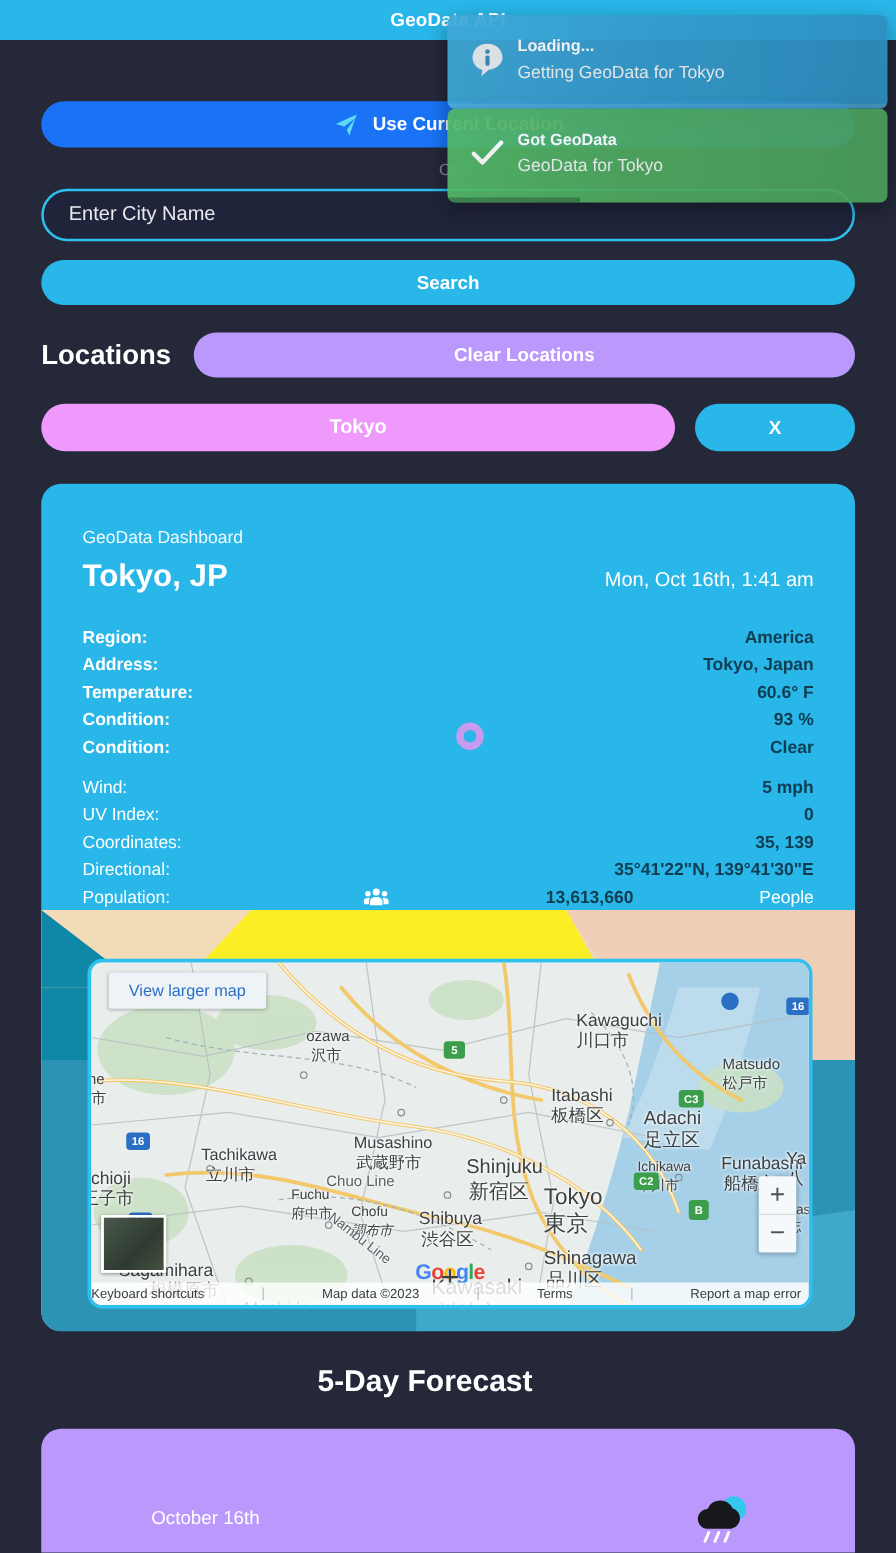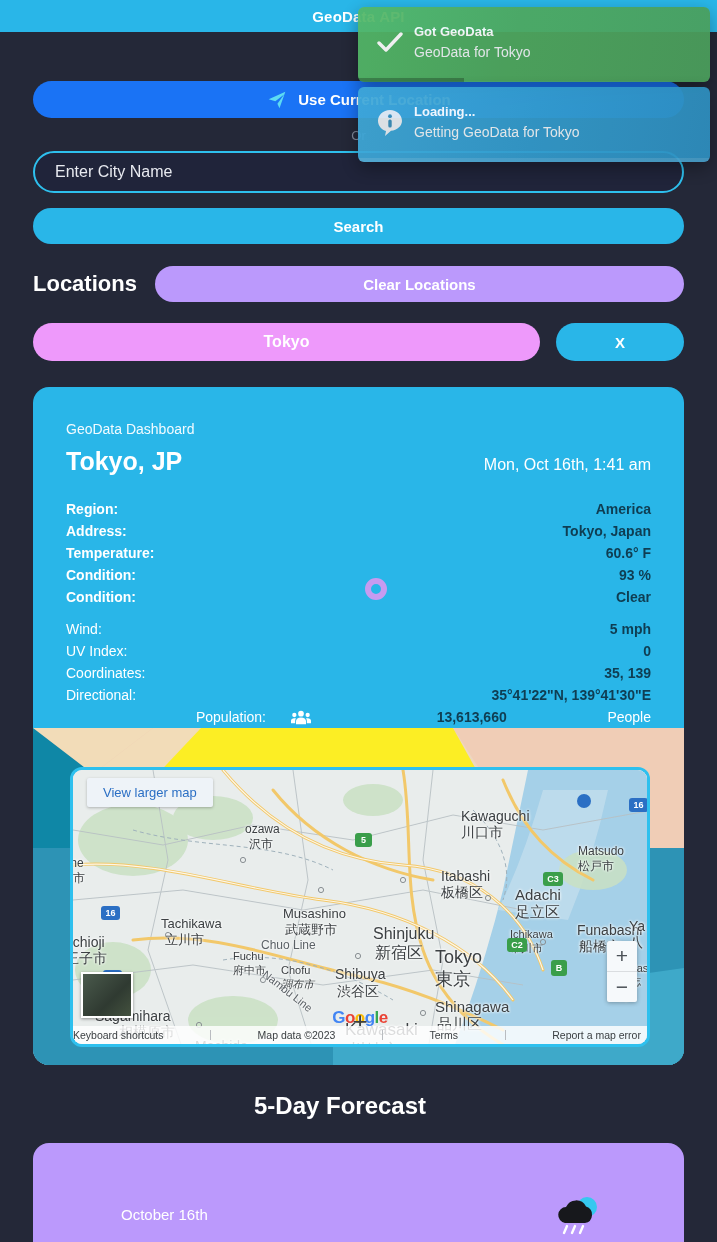--- a/index.html
+++ b/index.html
@@ -93,21 +93,21 @@
   .dash-inner { padding: 34px 33px 0 33px; position: relative; z-index: 2; }
   .dash-eyebrow { color: #f2fbff; font-size: 14px; }
   .dash-headrow { display: flex; align-items: baseline; justify-content: space-between; margin-top: 10px; }
   .dash-city { color: #ffffff; font-size: 25px; font-weight: bold; }
   .dash-time { color: #ffffff; font-size: 16px; }
 
   .dash-rows { margin-top: 22px; }
   .dash-row { display: flex; align-items: center; justify-content: space-between; height: 22px; }
   .dash-row .k { color: #ffffff; font-size: 14px; font-weight: bold; }
   .dash-row .v { color: #0f3d52; font-size: 14px; font-weight: bold; }
-  .dash-row.light .k { font-weight: normal; text-align: right; }
+  .dash-row.light .k { font-weight: normal; }
   .dash-row.light .v { color: #0f3d52; }
   .dash-row.pop { justify-content: flex-start; }
   .dash-row.pop .k { width: 200px; }
   .dash-row.pop .pop-icon { width: 70px; display: flex; justify-content: center; }
   .dash-row.pop .pop-num { flex: 1 1 auto; text-align: center; color: #0f3d52; font-size: 14px; font-weight: bold; }
   .dash-row.pop .pop-unit { color: #ffffff; font-size: 14px; }
   .gap-sm { height: 10px; }
 
   .spinner {
     position: absolute; left: 365px; top: 578px; width: 22px; height: 22px;
@@ -458,42 +458,42 @@
         <g stroke="#ffffff" stroke-width="2.4" stroke-linecap="round">
           <line x1="14" y1="33" x2="11" y2="40"></line>
           <line x1="22" y1="33" x2="19" y2="40"></line>
           <line x1="30" y1="33" x2="27" y2="40"></line>
         </g>
       </svg>
     </div>
   </div>
 
   <div class="toast-stack">
-    <div class="toast success">
-      <div class="toast-icon">
-        <svg width="26" height="22" viewBox="0 0 26 22">
-            <path d="M2 11 L9 18 L24 2" stroke="#ffffff" stroke-width="3.4" fill="none" stroke-linecap="round" stroke-linejoin="round"></path>
-          </svg>
-      </div>
-      <div class="toast-body">
-        <div class="toast-title">Got GeoData</div>
-        <div class="toast-msg">GeoData for Tokyo</div>
-      </div>
-      <div class="toast-progress"></div>
-    </div>
-
     <div class="toast info">
       <div class="toast-icon">
         <svg width="26" height="28" viewBox="0 0 26 28">
           <path d="M13 1 C6 1 1 6 1 12 C1 17 5 21 9 22 L8 27 L14 21.8 C20 21.2 25 17 25 12 C25 6 20 1 13 1 z" fill="#e9eef2"></path>
           <circle cx="13" cy="7.2" r="1.9" fill="#3b8fb8"></circle>
           <rect x="11.3" y="10.4" width="3.4" height="8.2" rx="1.5" fill="#3b8fb8"></rect>
         </svg>
       </div>
       <div class="toast-body">
         <div class="toast-title">Loading...</div>
         <div class="toast-msg">Getting GeoData for Tokyo</div>
       </div>
       <div class="toast-progress"></div>
     </div>
+
+    <div class="toast success">
+      <div class="toast-icon">
+        <svg width="26" height="22" viewBox="0 0 26 22">
+            <path d="M2 11 L9 18 L24 2" stroke="#ffffff" stroke-width="3.4" fill="none" stroke-linecap="round" stroke-linejoin="round"></path>
+          </svg>
+      </div>
+      <div class="toast-body">
+        <div class="toast-title">Got GeoData</div>
+        <div class="toast-msg">GeoData for Tokyo</div>
+      </div>
+      <div class="toast-progress"></div>
+    </div>
   </div>
 
 </div>
 
 </body></html>

